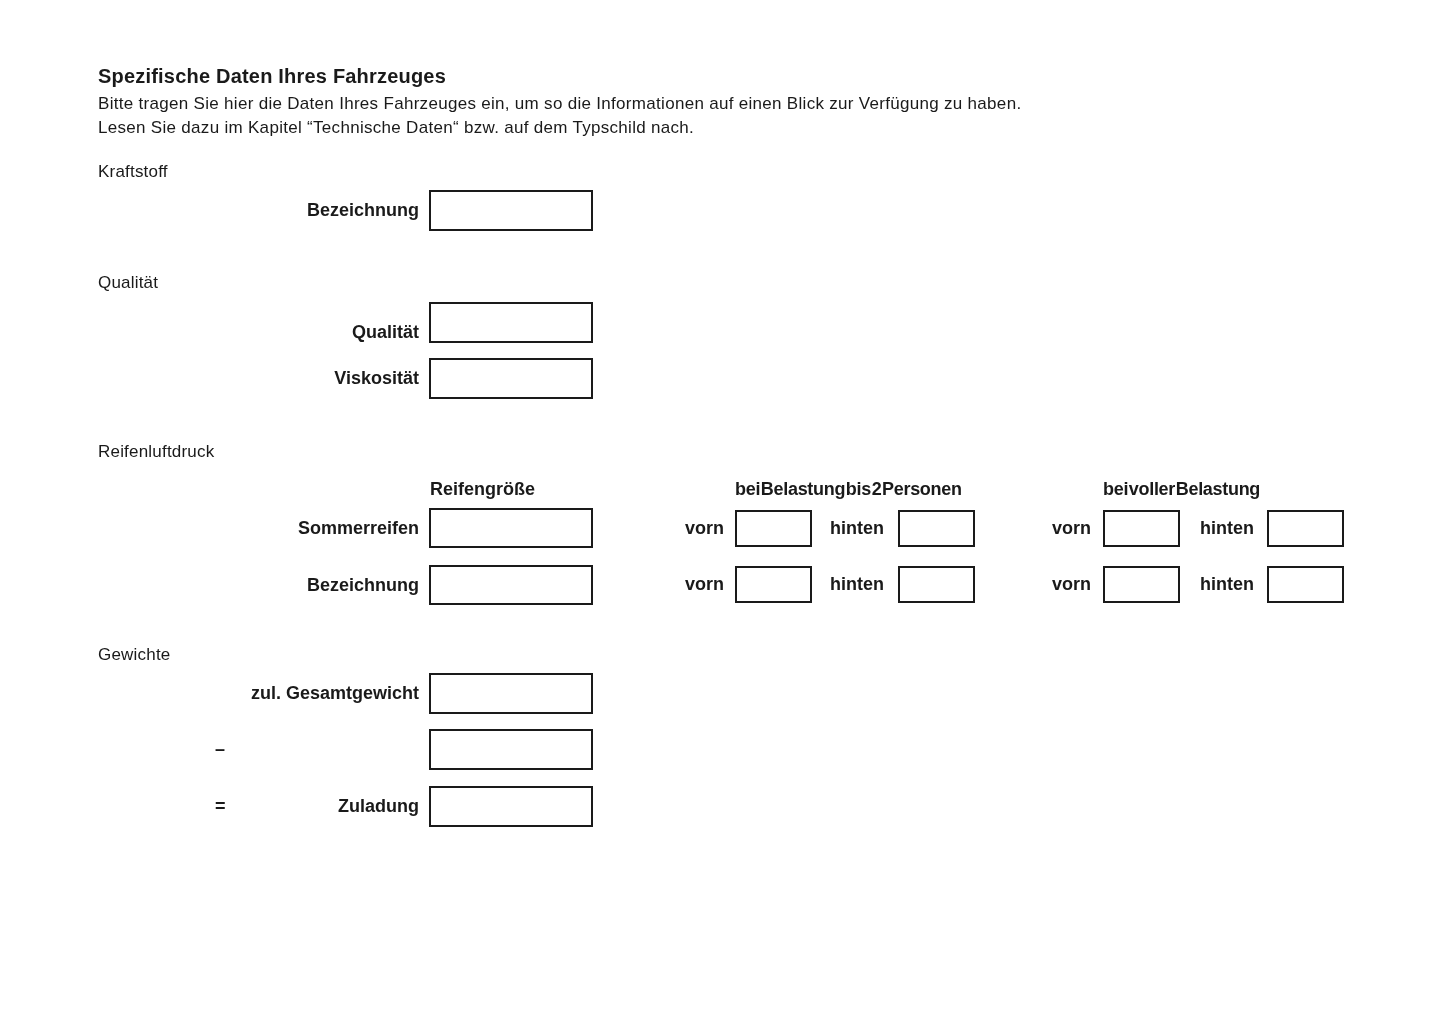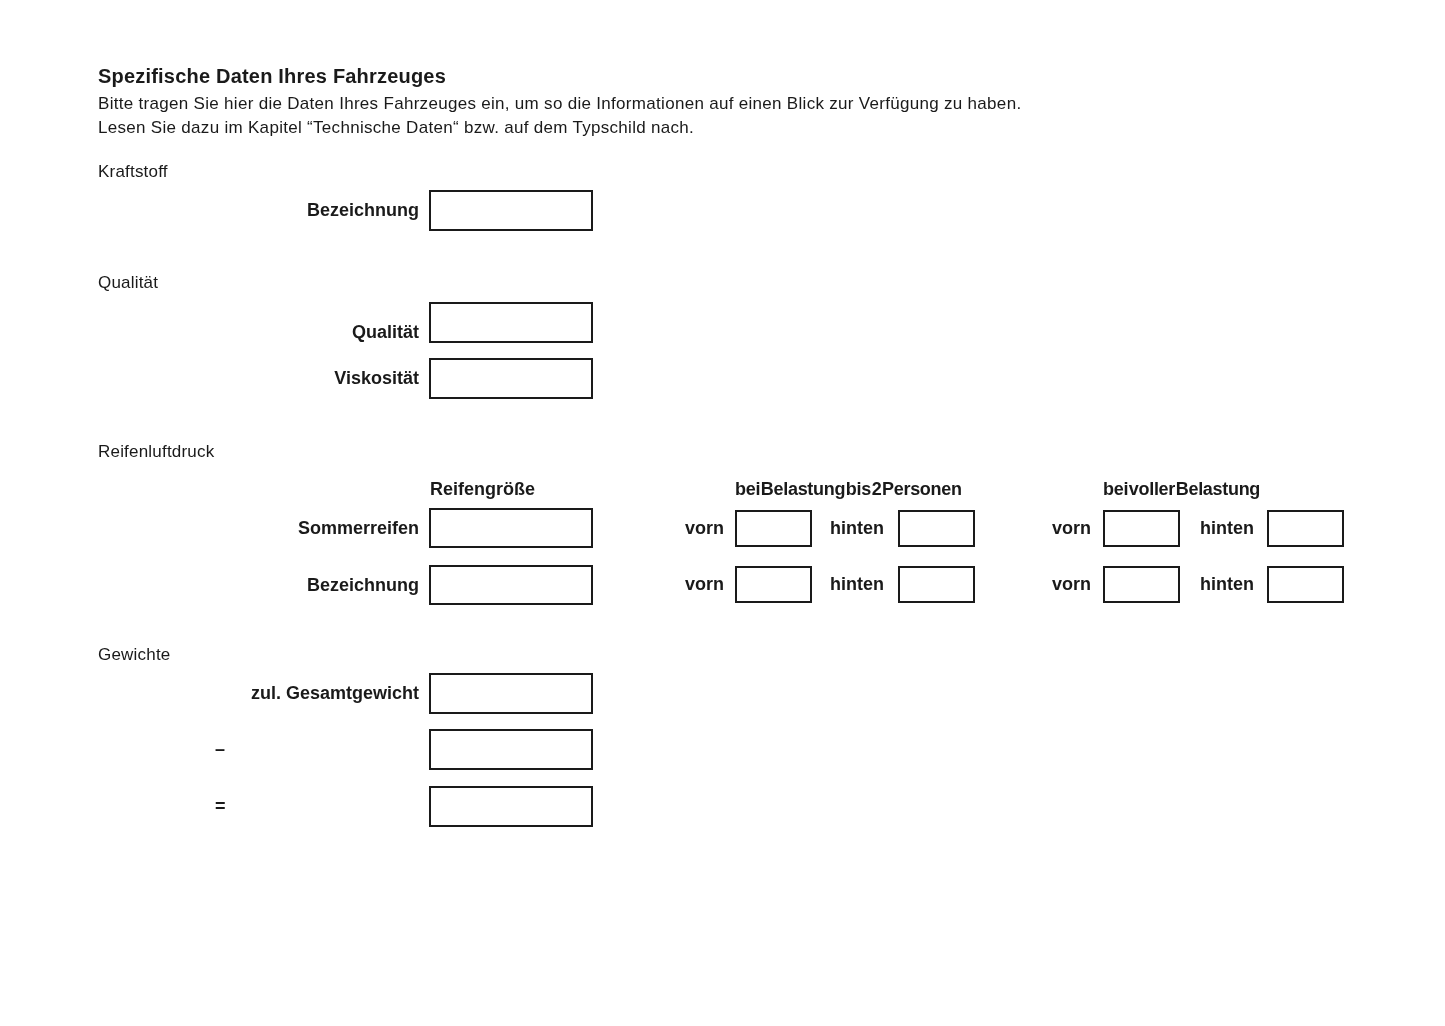--- a/index.html
+++ b/index.html
@@ -117,15 +117,16 @@
 
   <div class="abs section-heading" style="top:643px">Gewichte</div>
 
   <div class="abs row-label lh41" style="top:673px">zul. Gesamtgewicht</div>
   <input class="box lg" style="left: 429px; top: 673px;" value="">
 
   <div class="abs op lh41" style="top:729px">–</div>
   <input class="box lg" style="left: 429px; top: 729px;" value="">
 
   <div class="abs op lh41" style="top:786px">=</div>
+  <div class="abs row-label lh41" style="top:786px">Zuladung</div>
   <input class="box lg" style="left: 429px; top: 786px;" value="">
 
 </div>
 
 </body></html>

